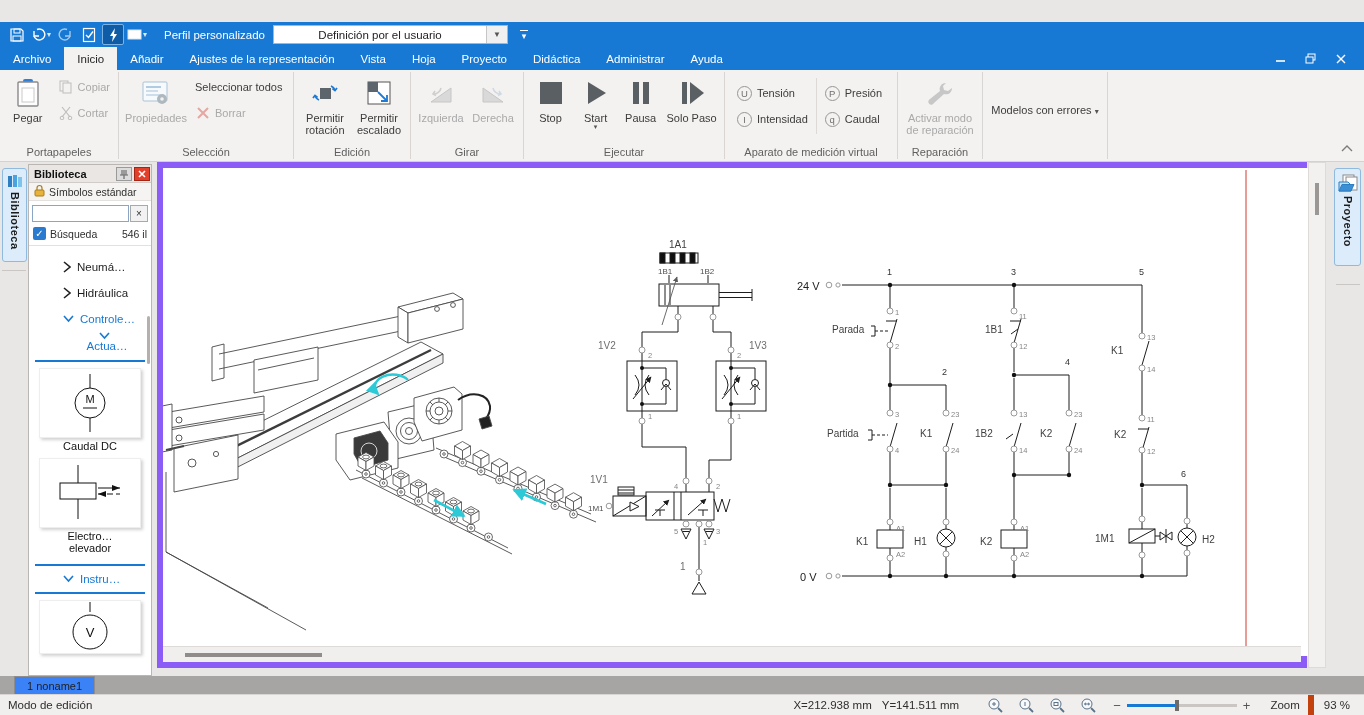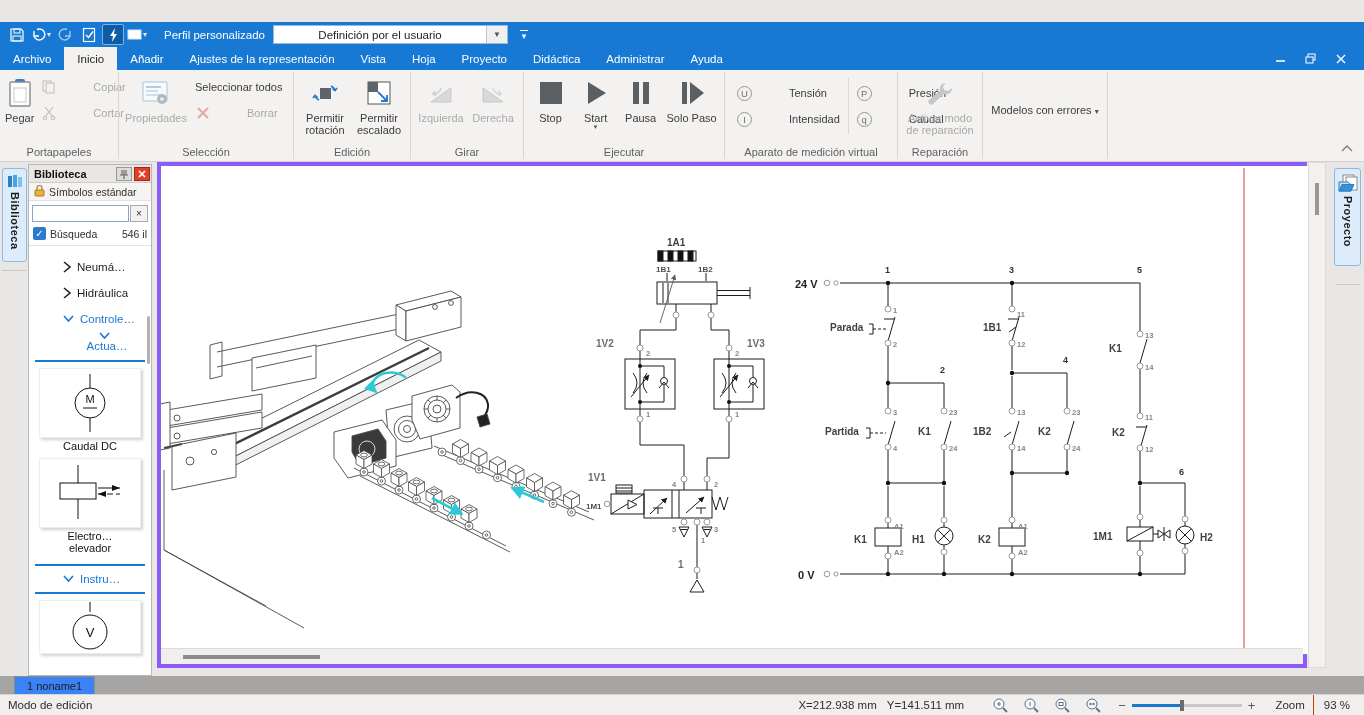--- a/index.html
+++ b/index.html
@@ -37,21 +37,21 @@
   .ribbon{position:absolute;left:0;top:70px;width:1364px;height:92px;background:#f4f2f0;border-bottom:1px solid #d5d1ce;box-sizing:border-box;display:flex;}
   .grp{display:flex;flex-direction:column;padding-top:4px;}
   .grp .content{flex:1;display:flex;align-items:flex-start;padding:0 4px;}
   .grp .glabel{height:16px;text-align:center;color:#5f5f5f;font-size:11px;line-height:14px;}
   .gsep{width:1px;background:#d9d5d2;margin:2px 0;}
   .bigbtn{width:54px;display:flex;flex-direction:column;align-items:center;text-align:center;padding:3px 1px;border-radius:2px;}
   .bigbtn .bicon{height:32px;display:flex;align-items:center;justify-content:center;}
   .bigbtn .blabel{font-size:11px;line-height:12px;color:#3c3c3c;margin-top:3px;}
   .bigbtn.disabled .blabel{color:#a9a9a9;}
   .smallcol{display:flex;flex-direction:column;justify-content:flex-start;margin-left:2px;}
-  .smallbtn{display:flex;align-items:center;height:22px;padding:0 4px;font-size:11px;color:#3c3c3c;border-radius:2px;margin:2px 0;gap:32px;}
+  .smallbtn{display:flex;align-items:center;height:22px;padding:0 4px;font-size:11px;color:#3c3c3c;border-radius:2px;margin:2px 0;}
   .smallbtn.disabled{color:#a9a9a9;}
   .smallbtn .sicon{width:16px;height:16px;margin-right:4px;display:flex;align-items:center;justify-content:center;}
   .lettercirc{width:15px;height:15px;border:1px solid #969696;border-radius:50%;display:flex;align-items:center;justify-content:center;font-size:9.5px;color:#6f6f6f;margin-right:5px;box-sizing:border-box;}
   .metercol{display:flex;flex-direction:column;padding:2px 4px;}
   .metercol.second{border-left:1px solid #ddd9d6;}
   .startcaret{font-size:7px;color:#555;line-height:5px;}
   .ribchev{position:absolute;right:10px;bottom:6px;}
 
   
   .main{position:absolute;left:0;top:162px;width:1364px;height:514px;background:#e9e7e5;}
@@ -80,21 +80,21 @@
   .treerow{display:flex;align-items:center;height:26px;padding-left:34px;font-size:11.5px;color:#1e1e1e;}
   .treerow.blue{color:#1779d4;}
   .treerow.indent{padding-left:34px;flex-direction:column;}
   .treerow svg{margin-right:6px;}
   .bluehr{height:2px;background:#1779d4;margin:2px 6px;}
   .symcard{width:100px;margin:6px auto 0;background:#fff;box-shadow:2px 2px 3px rgba(0,0,0,.18);border:1px solid #eee;display:flex;align-items:center;justify-content:center;height:68px;}
   .symlabel{text-align:center;font-size:11px;color:#111;margin-top:2px;line-height:12px;}
   .libscroll{position:absolute;right:1px;top:70px;width:3px;height:48px;background:#b3b0ad;border-radius:2px;}
 
   
-  .canvaswrap{position:absolute;left:157px;top:0px;width:1150px;height:506px;background:#fff;border:4px solid #8b5cf6;box-sizing:border-box;font-weight:bold;}
+  .canvaswrap{position:absolute;left:157px;top:0px;width:1150px;height:506px;background:#fff;border:6px solid #8b5cf6;box-sizing:border-box;}
   .canvaswrap svg.draw{display:block;}
   .hscroll{position:absolute;left:0;bottom:0;width:100%;height:16px;background:#f0efee;border-top:1px solid #dddad7;box-sizing:border-box;}
   .hthumb{position:absolute;left:22px;top:6px;width:137px;height:4px;background:#8f8c89;}
   .vscroll{position:absolute;left:1308px;top:0;width:18px;height:506px;background:#f2f1f0;border:1px solid #dddad7;box-sizing:border-box;}
   .vthumb{position:absolute;left:6px;top:20px;width:4px;height:32px;background:#9a9794;}
 
   
   .doctabs{position:absolute;left:0;top:676px;width:1364px;height:18px;background:#a7a5a3;display:flex;align-items:stretch;}
   .dtab{background:#3b82f6;color:#1e1e1e;font-size:11px;display:flex;align-items:center;padding:0 12px;margin-left:14px;border:1px solid #8f8d8b;border-bottom:none;box-sizing:border-box;}
 
@@ -102,21 +102,21 @@
   .status{position:absolute;left:0;top:694px;width:1364px;height:21px;background:#f1efed;border-top:1px solid #d8d5d2;box-sizing:border-box;display:flex;align-items:center;font-size:11.5px;color:#2e2e2e;}
   .status .mode{margin-left:8px;flex:1;}
   .coords{margin-right:14px;}
   .coords span{margin-right:10px;}
   .magbtn{width:24px;height:17px;display:flex;align-items:center;justify-content:center;margin-right:7px;}
   .zminus,.zplus{color:#555;font-size:13px;margin:0 6px;}
   .ztrack{position:relative;width:110px;height:3px;background:#c9c6c3;}
   .zfill{position:absolute;left:0;top:0;height:3px;width:50px;background:#1779d4;}
   .zthumb{position:absolute;left:48px;top:-4px;width:4px;height:11px;background:#6e6b68;}
   .zlabel{margin:0 8px 0 14px;}
-  .zval{border-left:1px solid #c2410c;padding:0 14px 0 10px;height:100%;display:flex;align-items:center;}
+  .zval{border-left:6px solid #c2410c;padding:0 14px 0 10px;height:100%;display:flex;align-items:center;}
 
   #canvas-svg text{font-family:"Liberation Sans",sans-serif;}
   .sl.cl{fill:#3f3f3f;font-size:10px;}
   .sl.cg{fill:#6e6e6e;font-size:10px;}
   .sl.ps{fill:#4f4f4f;font-size:8px;}
   .sl.pl{fill:#858585;font-size:7.5px;}
   .sl.rn{fill:#333;font-size:9px;}
   .sl.rl{fill:#222;font-size:11px;}
 </style>
 </head>

